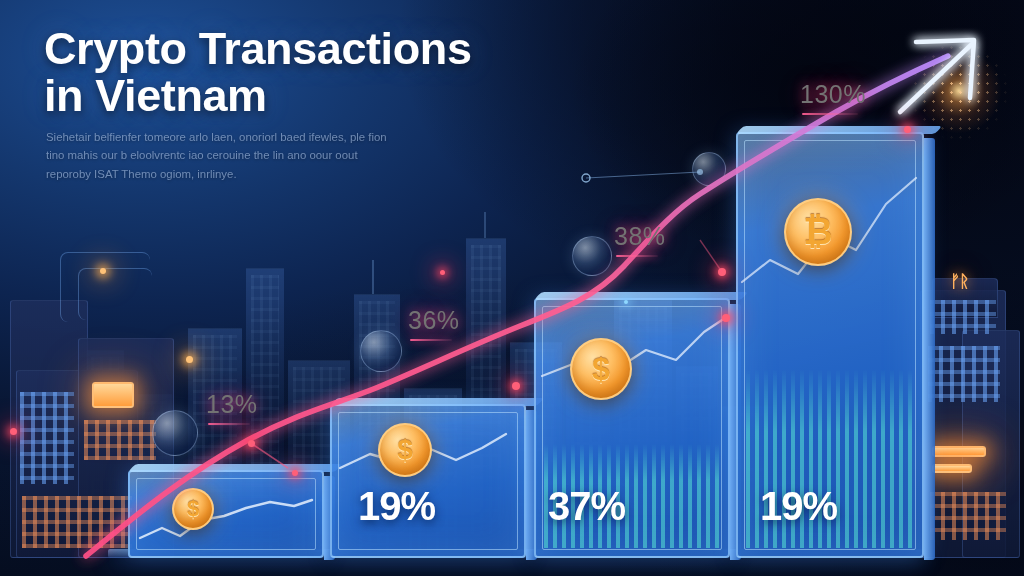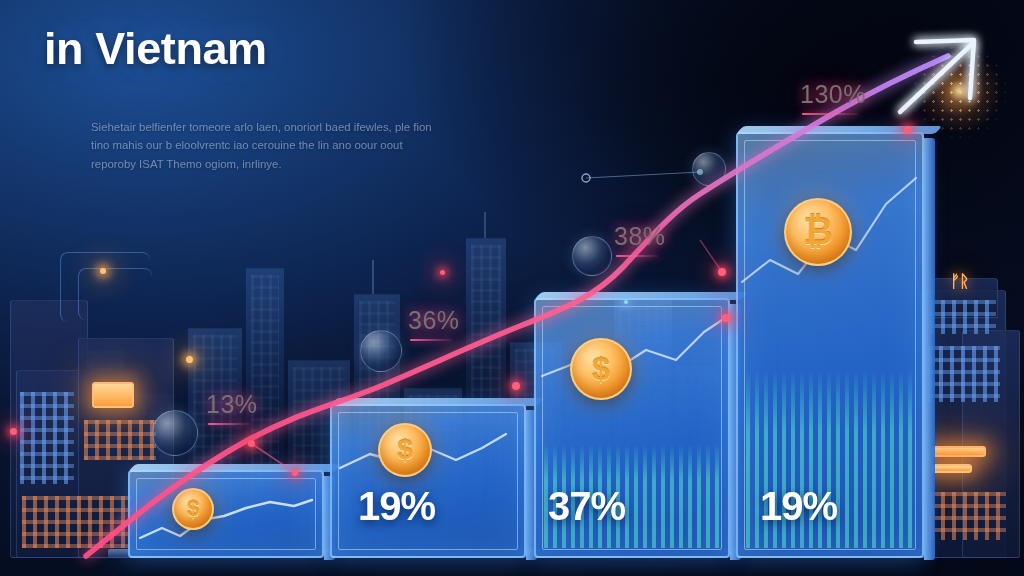--- a/index.html
+++ b/index.html
@@ -99,26 +99,25 @@
 
   
   .title{
     position:absolute; left:44px; top:26px; width:560px;
     font-size:45px; font-weight:bold; line-height:1.04;
     color:#ffffff; letter-spacing:-.4px;
     text-shadow:0 3px 10px rgba(0,0,0,.55), 0 0 26px rgba(120,170,255,.25);
   }
   .title .l2{ display:block; }
   .subtitle{
-    position:absolute; left:46px; top:118px; width:352px;
+    position:absolute; left:46px; top:128px; width:352px;
     font-size:11.4px; line-height:1.62; font-weight:500;
     color:#9fb6d8; opacity:.66;
     filter:blur(.35px);
     text-shadow:0 1px 3px rgba(0,0,0,.5);
-    margin-left:45px;
   }
 
   
   .bar{
     position:absolute;
     border-radius:4px 4px 2px 2px;
   }
   .bar .face{
     position:absolute; inset:0;
     background:linear-gradient(168deg, rgba(150,200,255,.55) 0%, rgba(62,132,230,.88) 22%, rgba(36,104,205,.95) 58%, rgba(28,86,180,.97) 100%);
@@ -367,17 +366,18 @@
     <path d="M252 444 L288 468" stroke="rgba(255,90,130,.6)" stroke-width="1.6" fill="none"></path>
     <path d="M722 272 L700 240" stroke="rgba(255,90,130,.45)" stroke-width="1.4" fill="none"></path>
   </svg>
 
   <div class="anno" style="left:206px; top:390px;">13%</div>
   <div class="anno" style="left:408px; top:306px;">36%</div>
   <div class="anno" style="left:614px; top:222px;">38%</div>
   <div class="anno" style="left:800px; top:80px;">130%</div>
 
   <div class="title">
+    <span>Crypto Transactions</span>
     <span class="l2">in Vietnam</span>
   </div>
   <div class="subtitle">Siehetair belfienfer tomeore arlo laen, onoriorl baed ifewles, ple fion tino mahis our b eloolvrentc iao cerouine the lin ano oour oout reporoby ISAT Themo ogiom, inrlinye.</div>
 
 </div>
 
 </body></html>

